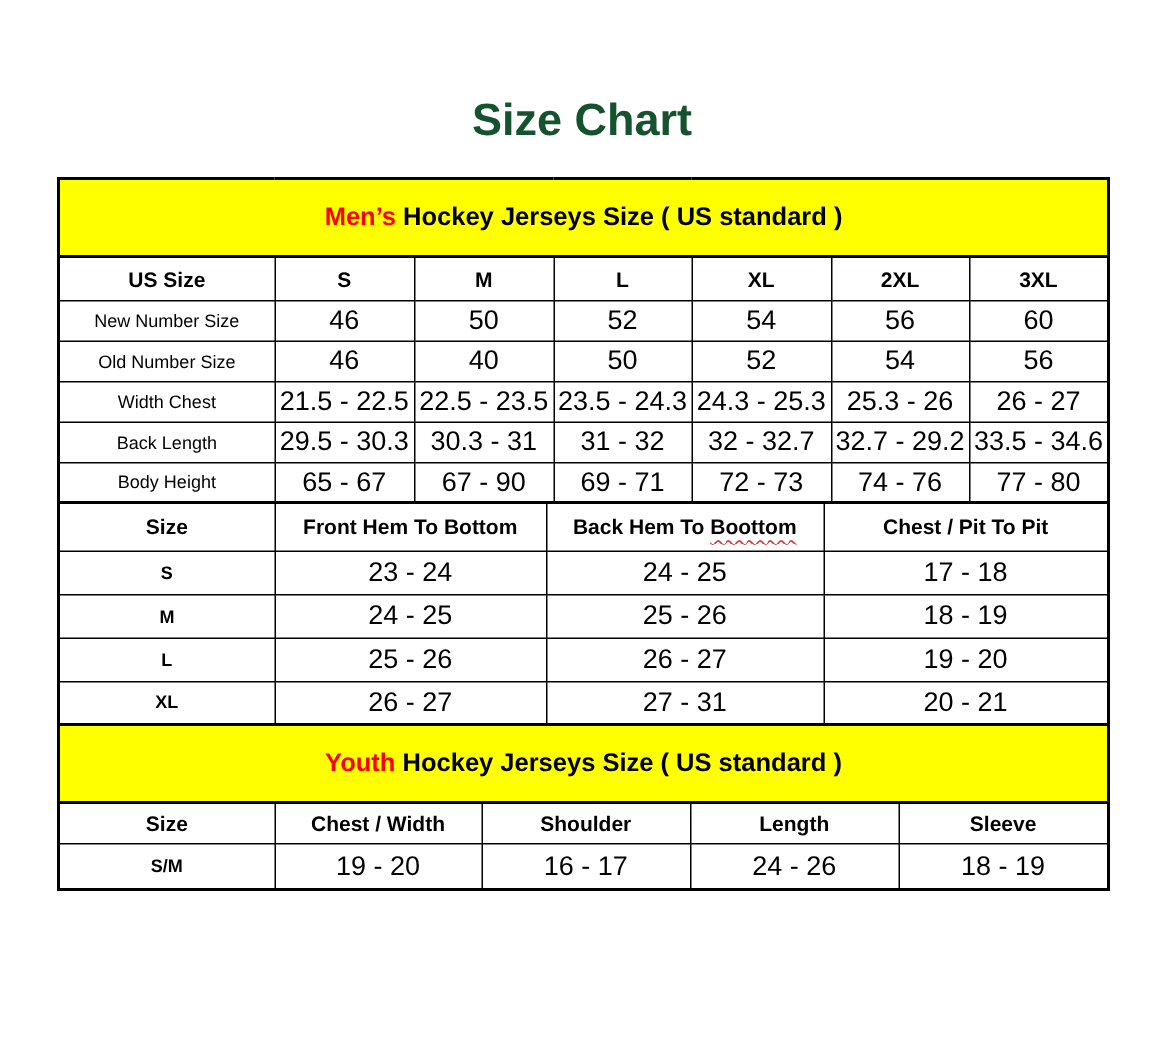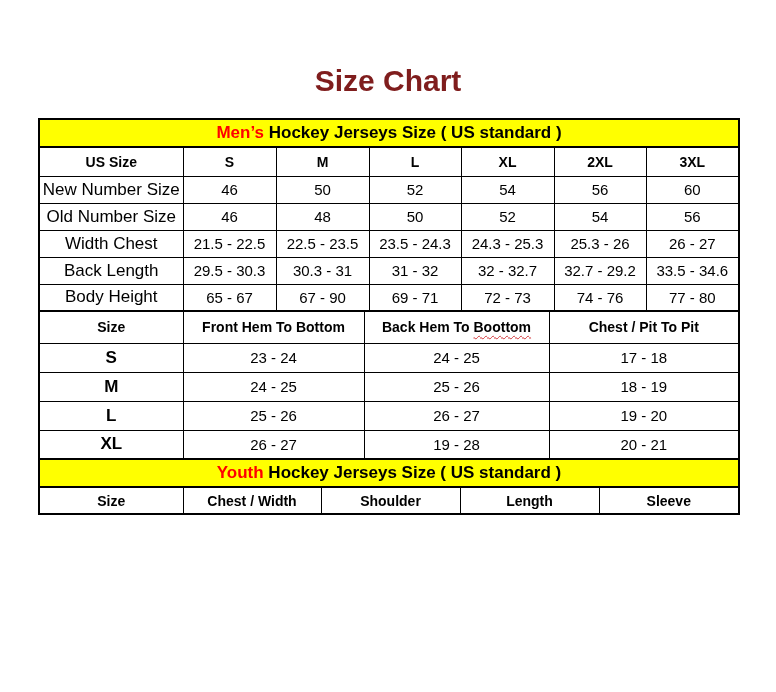--- a/index.html
+++ b/index.html
@@ -12,21 +12,21 @@
     overflow: hidden;
   }
   .page-title {
     position: absolute;
     top: 64px; left: 0;
     width: 776px;
     margin: 0;
     text-align: center;
     font-size: 30px;
     font-weight: 700;
-    color: #7f1d1d;
+    color: #14532d;
     letter-spacing: 0px;
   }
   .chart-wrap {
     position: absolute;
     left: 38px; top: 118px;
     width: 700px;
   }
   table.tbl {
     border-collapse: collapse;
     table-layout: fixed;
@@ -37,29 +37,29 @@
   .tbl th, .tbl td {
     border: 1px solid #000000;
     text-align: center;
     color: #000000;
     padding: 0 2px;
     overflow: hidden;
     white-space: nowrap;
   }
   tr.band td {
     background: #FFFF00;
-    height: 28px;
+    height: 52px;
     font-size: 17px;
     font-weight: 700;
     border: 2px solid #000000;
   }
   .accent { color: #FF0000; }
   .tbl th { font-size: 14px; font-weight: 700; }
-  .tbl td.val { font-size: 15px; font-weight: 400; }
-  .tbl td.rowlabel { font-size: 17px; font-weight: 400; }
+  .tbl td.val { font-size: 18px; font-weight: 400; }
+  .tbl td.rowlabel { font-size: 12px; font-weight: 400; }
   .tbl td.rowlabel.bold { font-weight: 700; }
   .mens tr.head th { height: 29px; }
   .mens tr.data td { height: 27px; }
   .womens tr.head th { height: 32px; }
   .womens tr.data td { height: 29px; }
   .youth tr.head th { height: 27px; }
   .youth tr.data td { height: 31px; }
   .squiggle {
     text-decoration-line: underline;
     text-decoration-style: wavy;
@@ -103,21 +103,21 @@
         <td class="val">46</td>
         <td class="val">50</td>
         <td class="val">52</td>
         <td class="val">54</td>
         <td class="val">56</td>
         <td class="val">60</td>
       </tr>
       <tr class="data">
         <td class="rowlabel">Old Number Size</td>
         <td class="val">46</td>
-        <td class="val">48</td>
+        <td class="val">40</td>
         <td class="val">50</td>
         <td class="val">52</td>
         <td class="val">54</td>
         <td class="val">56</td>
       </tr>
       <tr class="data">
         <td class="rowlabel">Width Chest</td>
         <td class="val">21.5 - 22.5</td>
         <td class="val">22.5 - 23.5</td>
         <td class="val">23.5 - 24.3</td>
@@ -174,21 +174,21 @@
       </tr>
       <tr class="data">
         <td class="rowlabel bold">L</td>
         <td class="val">25 - 26</td>
         <td class="val">26 - 27</td>
         <td class="val">19 - 20</td>
       </tr>
       <tr class="data">
         <td class="rowlabel bold">XL</td>
         <td class="val">26 - 27</td>
-        <td class="val">19 - 28</td>
+        <td class="val">27 - 31</td>
         <td class="val">20 - 21</td>
       </tr>
     </tbody>
   </table>
 
   <table class="tbl youth">
     <colgroup>
       <col style="width:144px">
         <col style="width:138px">
         <col style="width:139px">
@@ -199,16 +199,23 @@
       <tr class="band">
         <td colspan="5"><span class="accent">Youth</span><span> Hockey Jerseys Size ( US standard )</span></td>
       </tr>
       <tr class="head">
         <th>Size</th>
         <th>Chest / Width</th>
         <th>Shoulder</th>
         <th>Length</th>
         <th>Sleeve</th>
       </tr>
+      <tr class="data">
+        <td class="rowlabel bold">S/M</td>
+        <td class="val">19 - 20</td>
+        <td class="val">16 - 17</td>
+        <td class="val">24 - 26</td>
+        <td class="val">18 - 19</td>
+      </tr>
     </tbody>
   </table>
 
 </div>
 
 </body></html>

